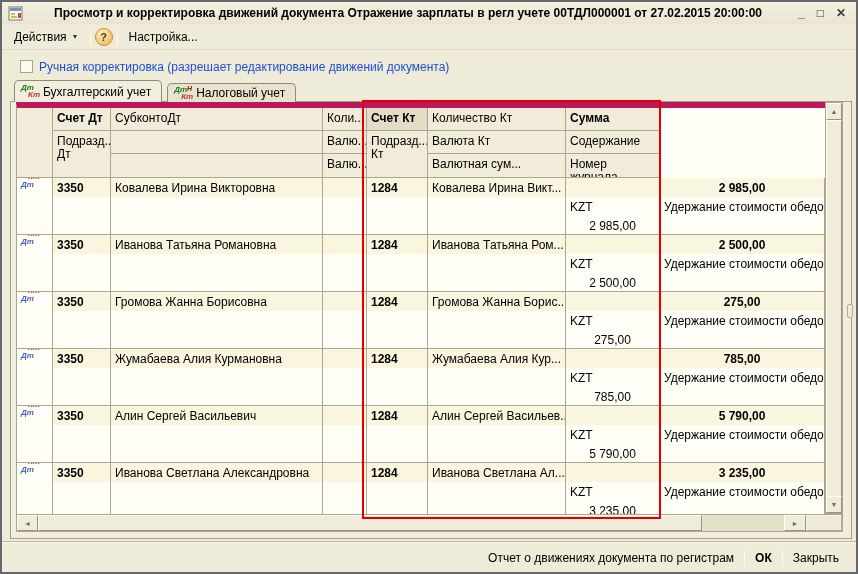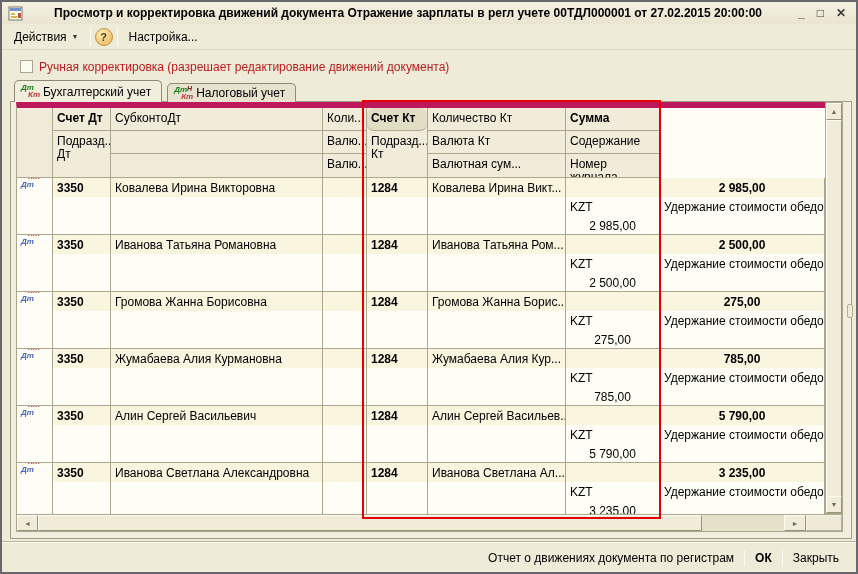--- a/index.html
+++ b/index.html
@@ -21,21 +21,21 @@
   .toolbar{height:26px;display:flex;align-items:center;padding:0 5px;border-bottom:1px solid #dcd8c5;}
   .tb-btn{background:transparent;border:1px solid transparent;padding:3px 6px;
     font-family:inherit;font-size:12px;display:flex;align-items:center;gap:5px;color:#000;}
   .dd-arrow{font-size:7px;color:#333;}
   .tb-sep{width:1px;height:18px;background:#c3bfa9;border-right:1px solid #fcfaed;margin:0 4px;}
   .help-btn{width:18px;height:18px;border-radius:50%;
     background:radial-gradient(circle at 35% 30%,#fdeeb4,#eeb052);
     border:1px solid #c3913f;font-weight:bold;font-size:11px;color:#4a3a1a;
     display:flex;align-items:center;justify-content:center;font-family:inherit;}
   
-  .checkbox-row{margin:9px 0 0 18px;display:flex;align-items:center;gap:6px;color:#b91c1c;height:15px;}
+  .checkbox-row{margin:9px 0 0 18px;display:flex;align-items:center;gap:6px;color:#1d4ed8;height:15px;}
   .checkbox{width:13px;height:13px;background:#fcfbf1;border:1px solid #a8a48f;flex:0 0 13px;}
   
   .tabs{position:absolute;left:12px;top:78px;display:flex;align-items:flex-end;z-index:3;}
   .tab{display:flex;align-items:center;gap:5px;padding:2px 10px 2px 6px;
     border:1px solid #8f8b76;border-bottom:none;border-radius:5px 5px 0 0;
     background:#e7e3cf;height:19px;margin-right:5px;}
   .tab.active{background:#f2eedd;height:22px;}
   .dtkt{position:relative;width:17px;height:15px;flex:0 0 17px;font-weight:bold;font-size:8px;line-height:8px;}
   .dtkt .dt{position:absolute;top:0;left:0;}
   .dtkt .kt{position:absolute;bottom:0;left:7px;}
@@ -50,21 +50,21 @@
     border-top:6px solid #be185d;border-left:1px solid #aba78f;background:#fffef6;z-index:2;}
   .thead,.trow{display:grid;grid-template-columns:36px 58px 212px 44px 61px 138px 94px 165px;}
   .th{height:70px;border-right:1px solid #aba78f;border-bottom:1px solid #aba78f;
     background:#f0ecd9;overflow:hidden;}
   .hsub{padding:4px 3px 0 4px;overflow:hidden;font-size:12px;white-space:normal;line-height:13px;}
   .h1{height:23px;border-bottom:1px solid #aba78f;}
   .h2{height:23px;border-bottom:1px solid #aba78f;}
   .h3{height:23px;}
   .h23{height:46px;}
   .hsolo{height:69px;}
-  .hdark{background:#e2dec6;border-radius:7px;}
+  .hdark{background:#e2dec6;}
   .bold{font-weight:bold;}
   .trow{height:57px;border-bottom:1px solid #aba78f;overflow:hidden;}
   .td{border-right:1px solid #aba78f;background:#fffef6;overflow:hidden;position:relative;}
   .ln{height:19px;padding:3px 4px 0 4px;white-space:nowrap;overflow:hidden;font-size:12px;}
   .ln.first{background:#faf5df;}
   .num{text-align:center;}
   
   .red-rect{position:absolute;left:360px;top:98px;width:299px;height:419px;
     border:2px solid #e40000;z-index:40;pointer-events:none;}
   

